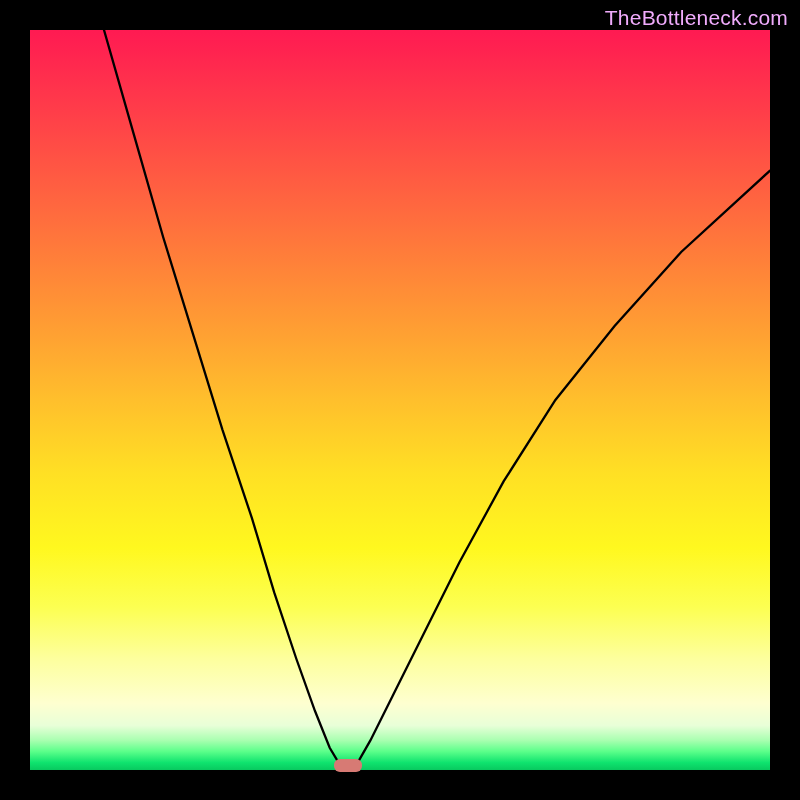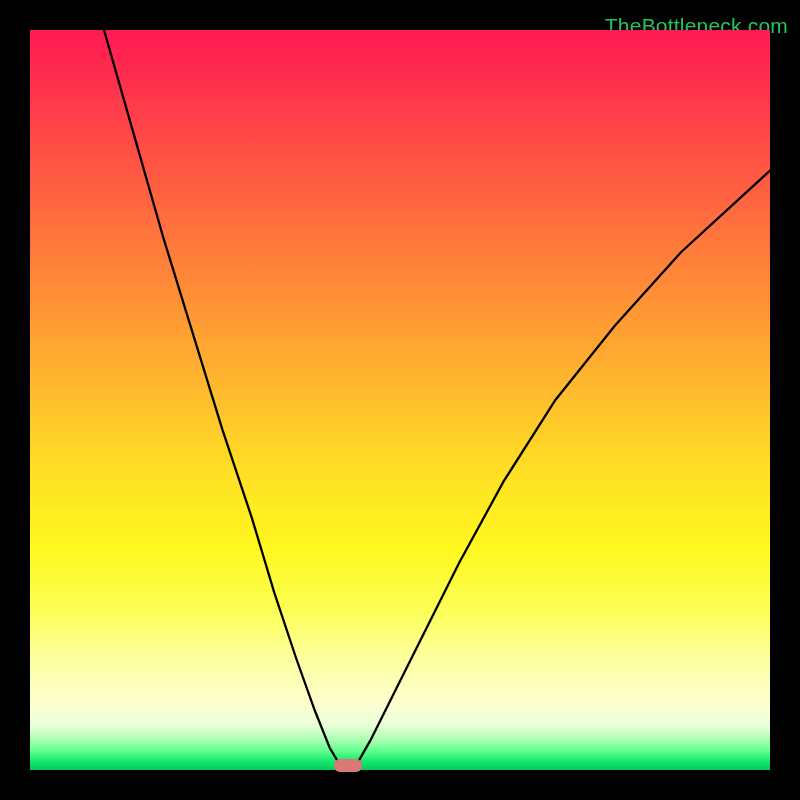--- a/index.html
+++ b/index.html
@@ -32,23 +32,23 @@
       #feffd0 91%,
       #e8ffd8 94%,
       #a8ffb0 96%,
       #5bff8a 97.5%,
       #0fe36e 99%,
       #08c95f 100%
     );
   }
   .watermark {
     position: absolute;
-    top: 14px;
+    top: 6px;
     right: 12px;
-    color: #22c55e;
+    color: #f0abfc;
     font-size: 21px;
     font-weight: 500;
     letter-spacing: 0.2px;
   }
   svg.curve {
     position: absolute;
     left: 0;
     top: 0;
     width: 740px;
     height: 740px;

